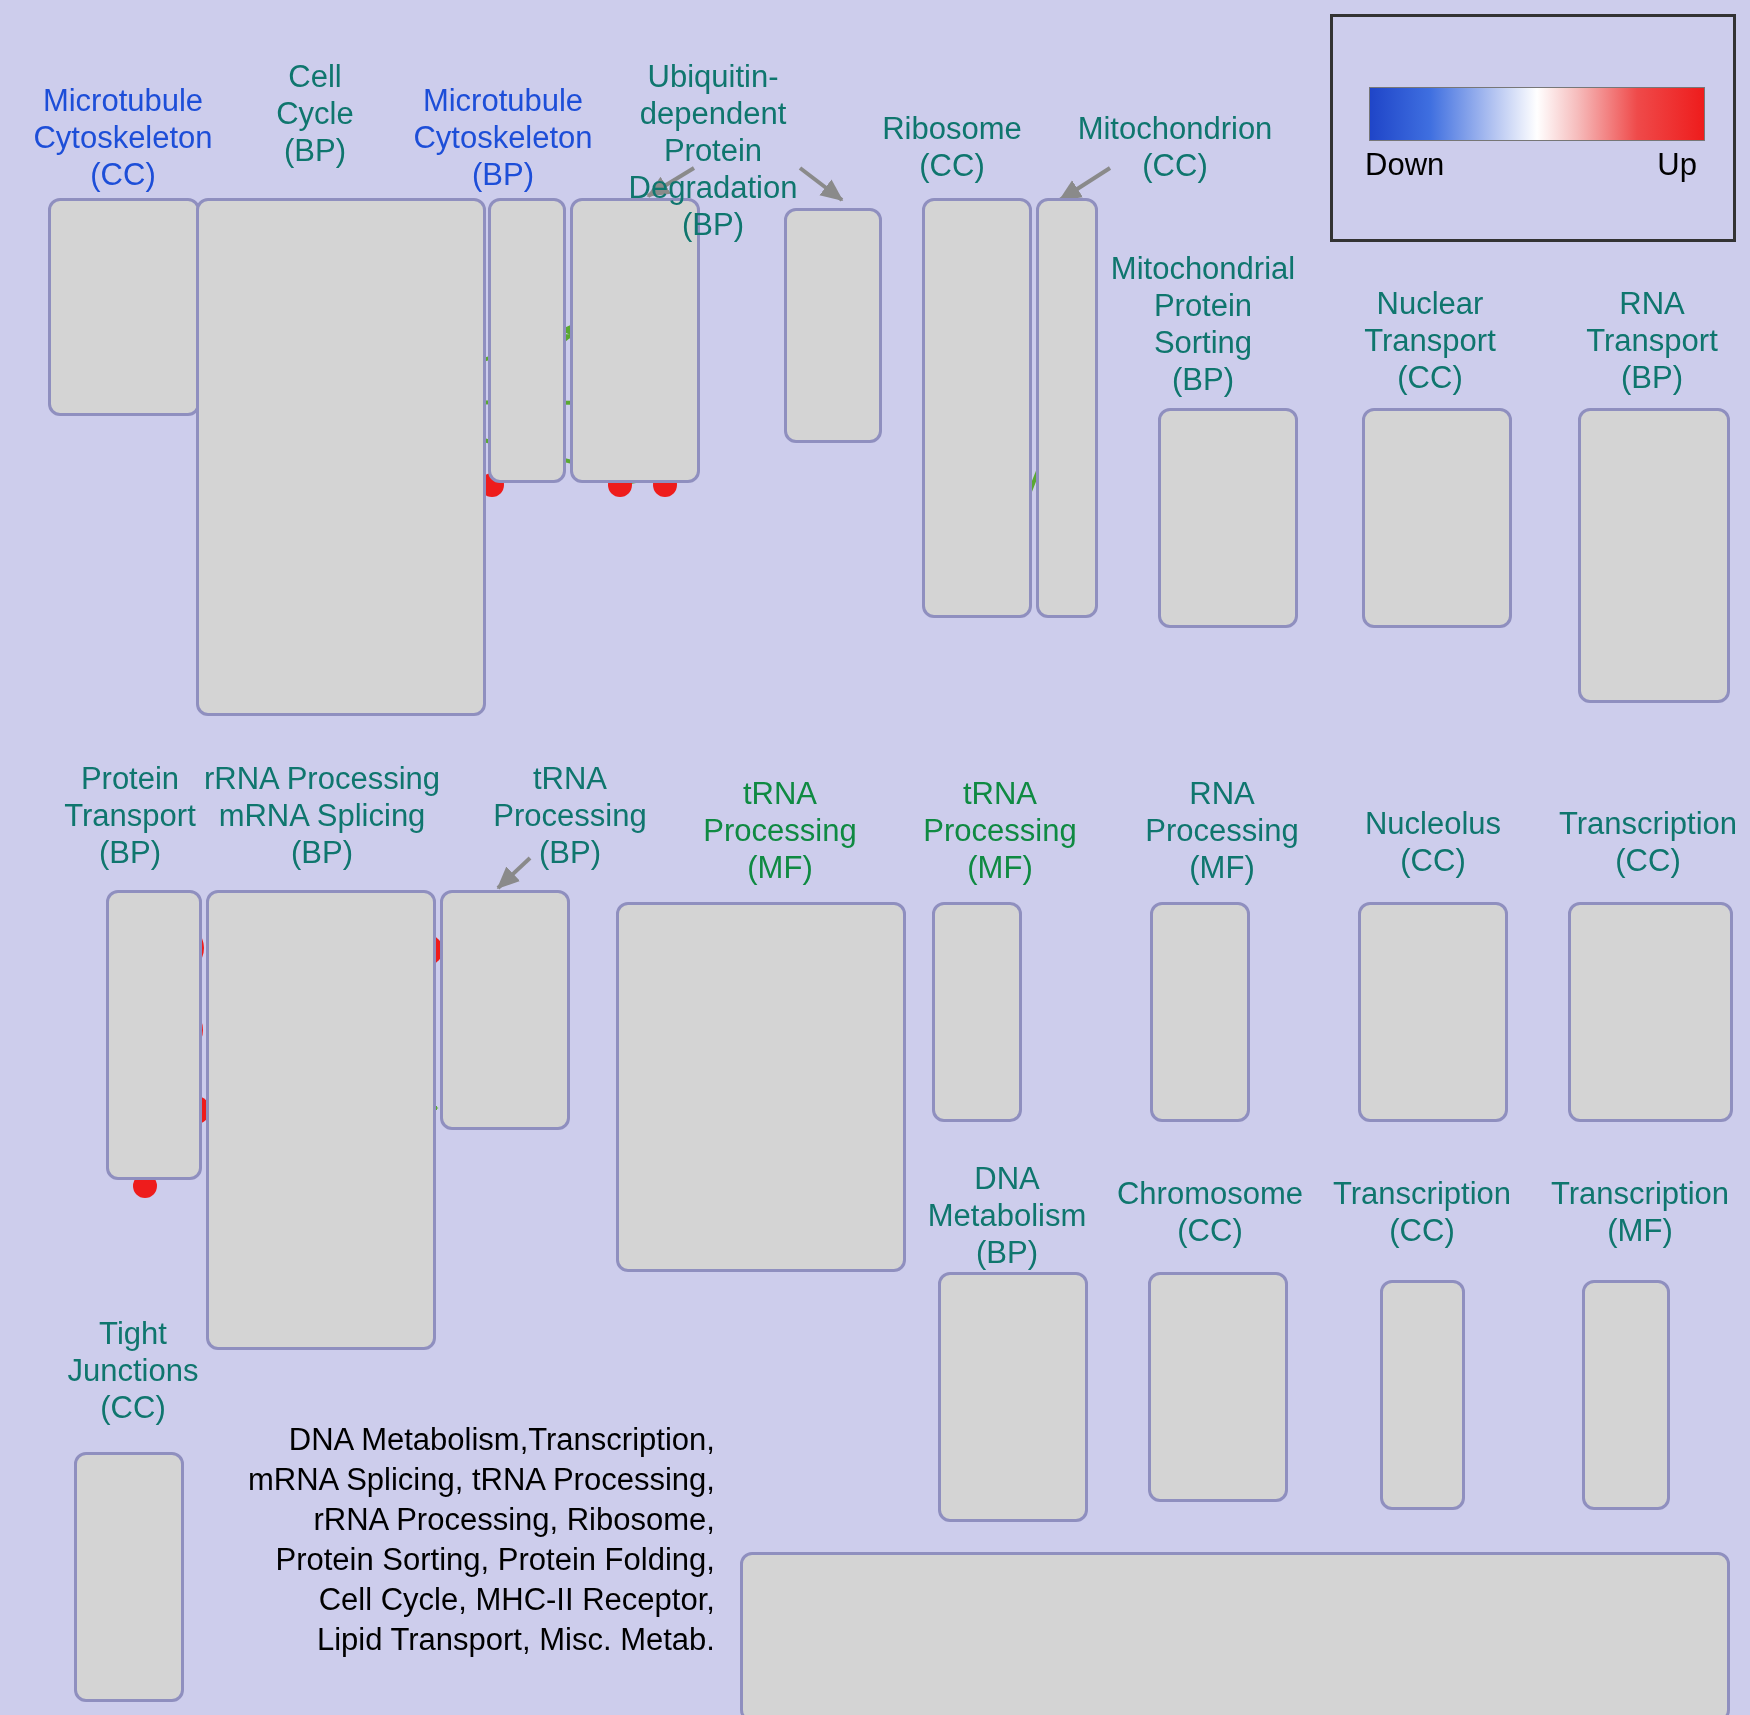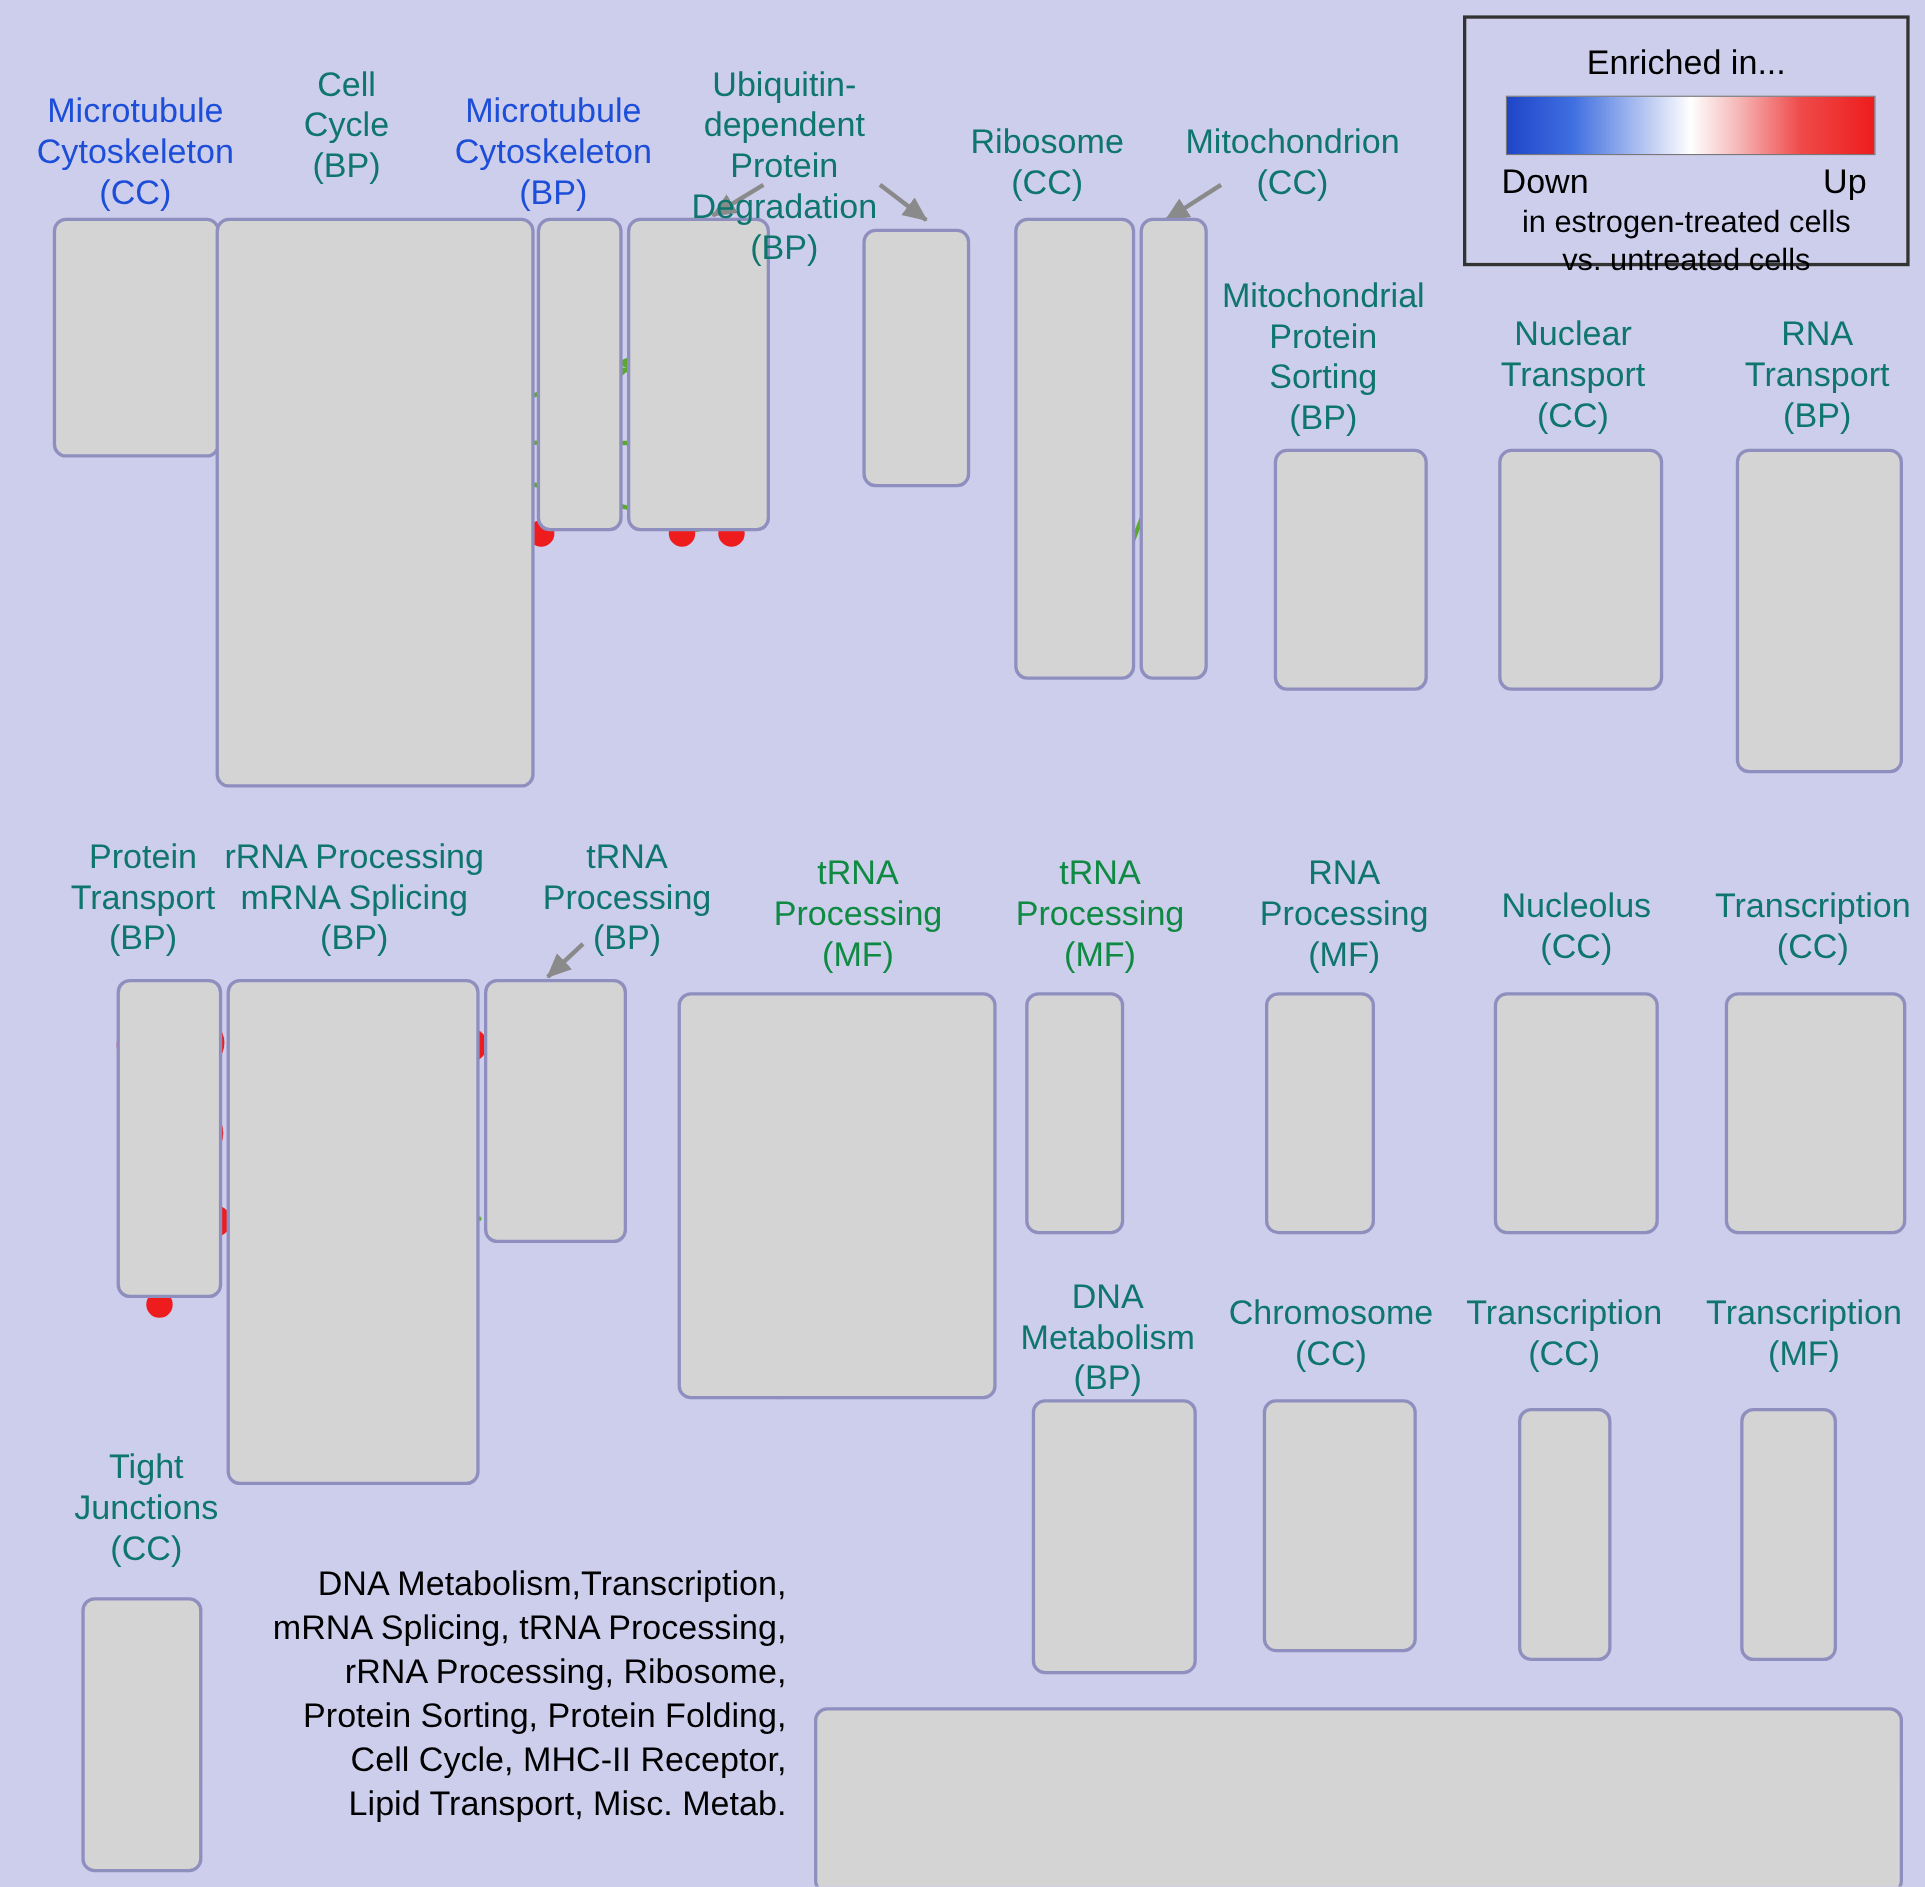--- a/index.html
+++ b/index.html
@@ -458,19 +458,16 @@
   </div>
 
 <div class="note" style="left: 248px; top: 1420px; text-align: right;">DNA Metabolism,Transcription,
 mRNA Splicing, tRNA Processing,
 rRNA Processing, Ribosome,
 Protein Sorting, Protein Folding,
 Cell Cycle, MHC-II Receptor,
 Lipid Transport, Misc. Metab.</div>
 
 <div class="legend" style="left:1330px;top:14px;width:406px;height:228px;">
-  <div class="legend-title" style="top:22px;">Enriched in...</div>
   <div class="legend-bar" style="left:36px;top:70px;width:334px;height:52px;"></div>
   <div class="legend-side" style="left:32px;top:130px;">Down</div>
   <div class="legend-side" style="right:36px;top:130px;">Up</div>
-  <div class="legend-sub" style="top:168px;">in estrogen-treated cells
-vs. untreated cells</div>
 </div>
 
 </body></html>

